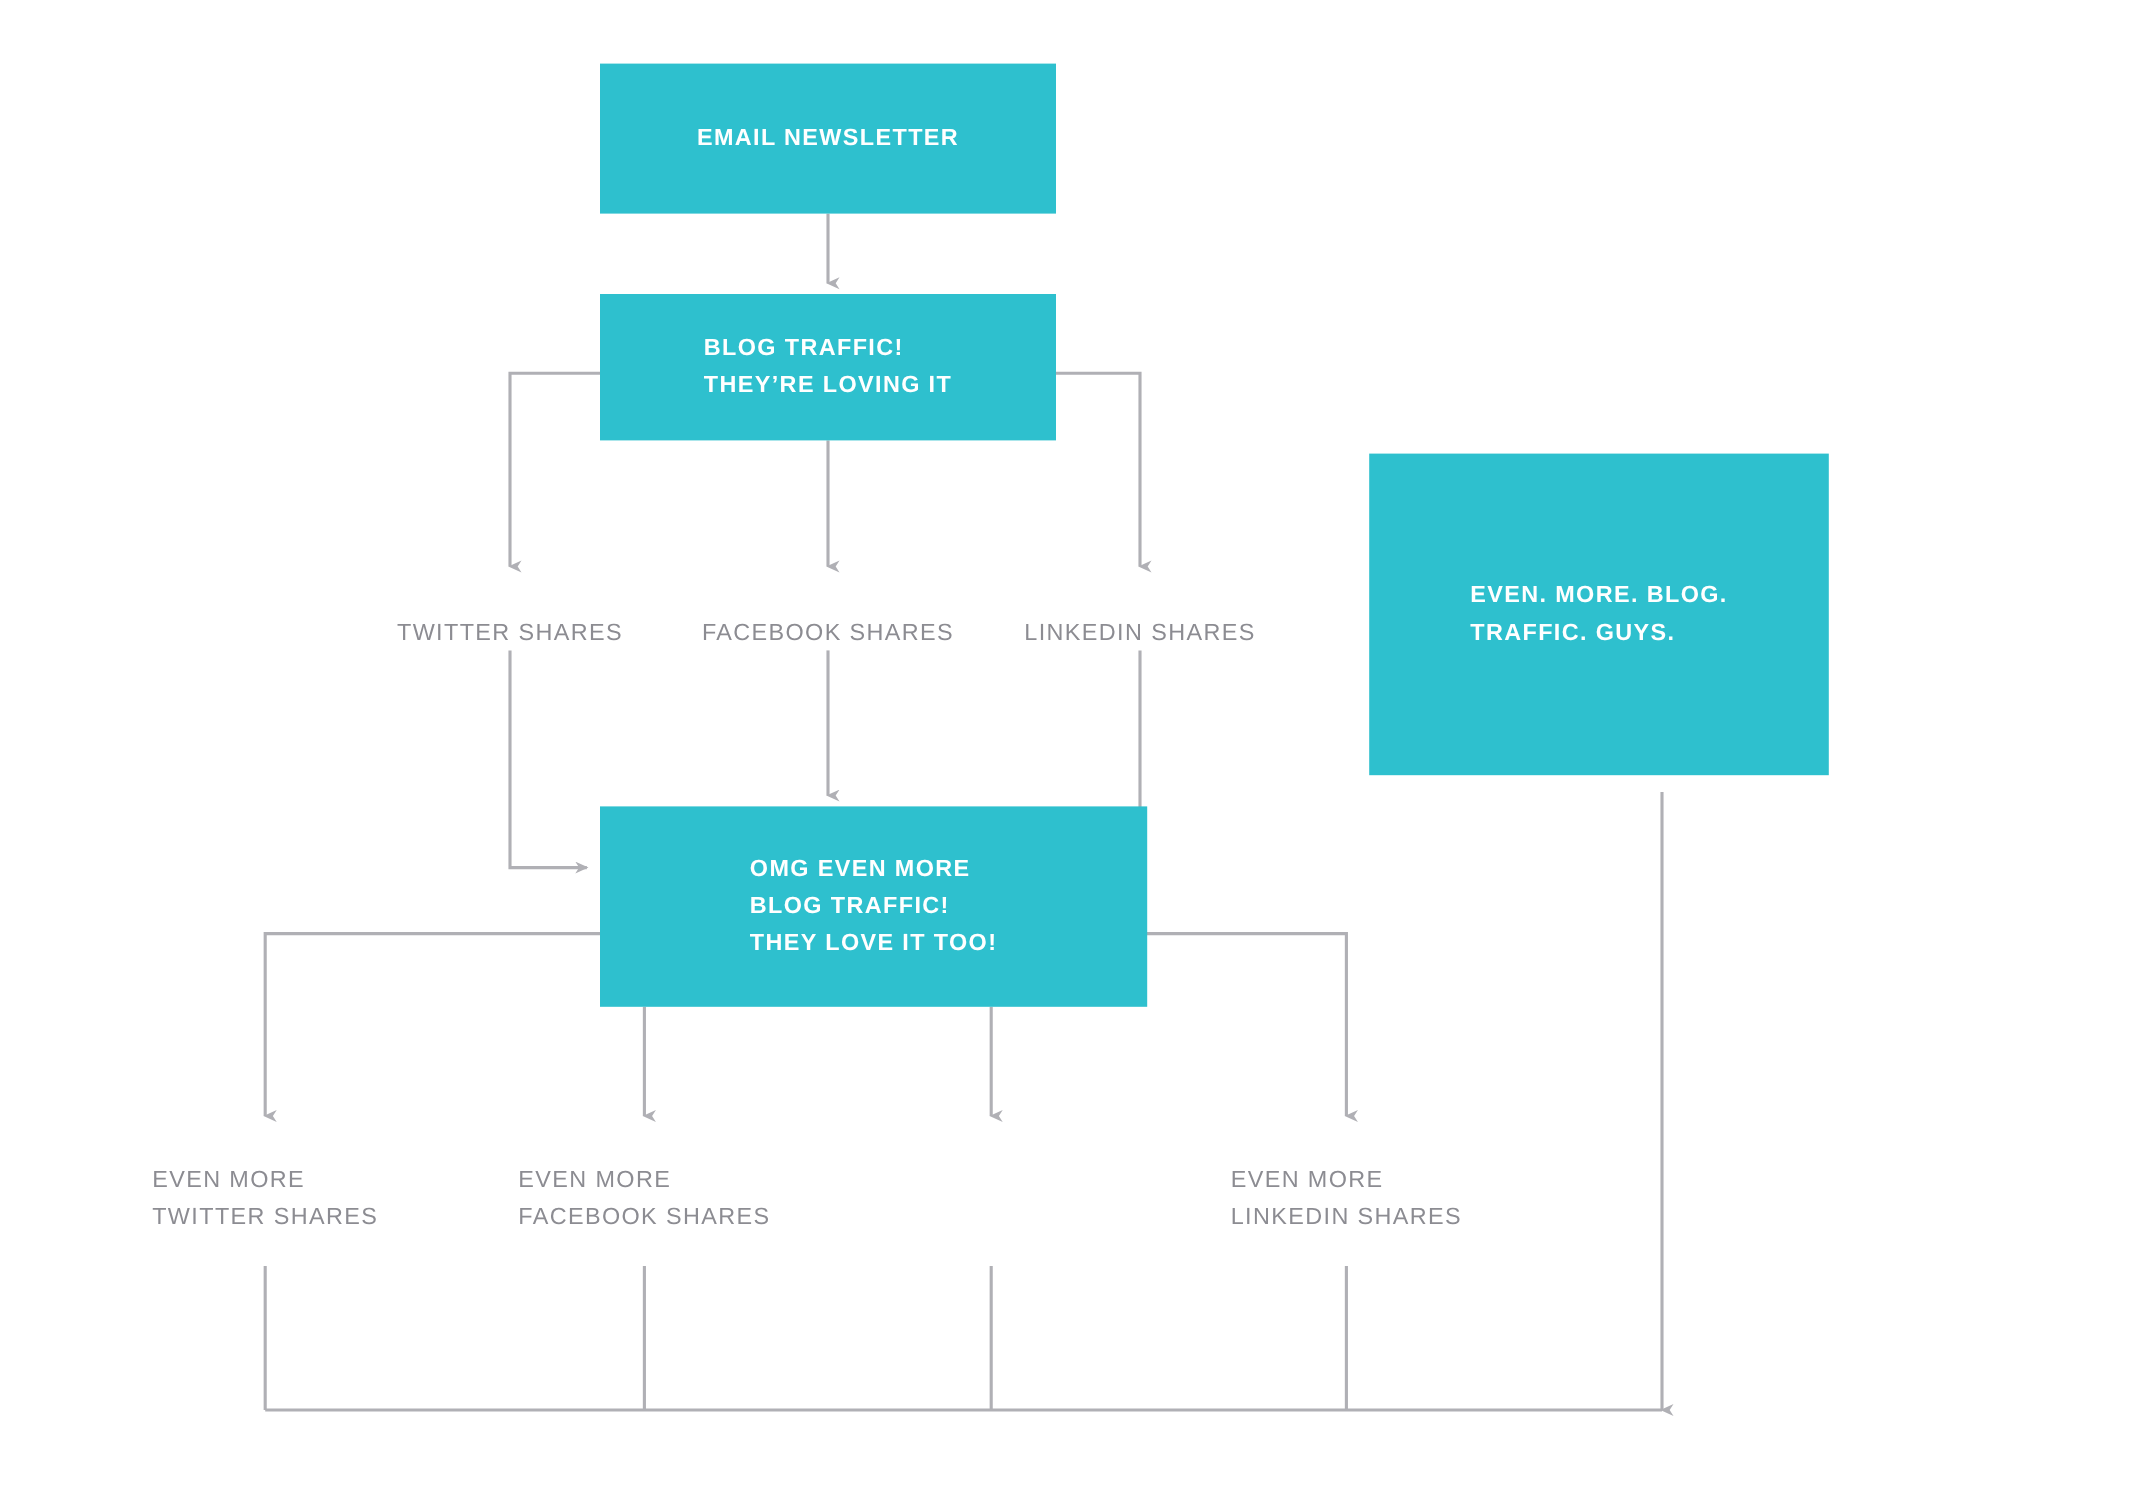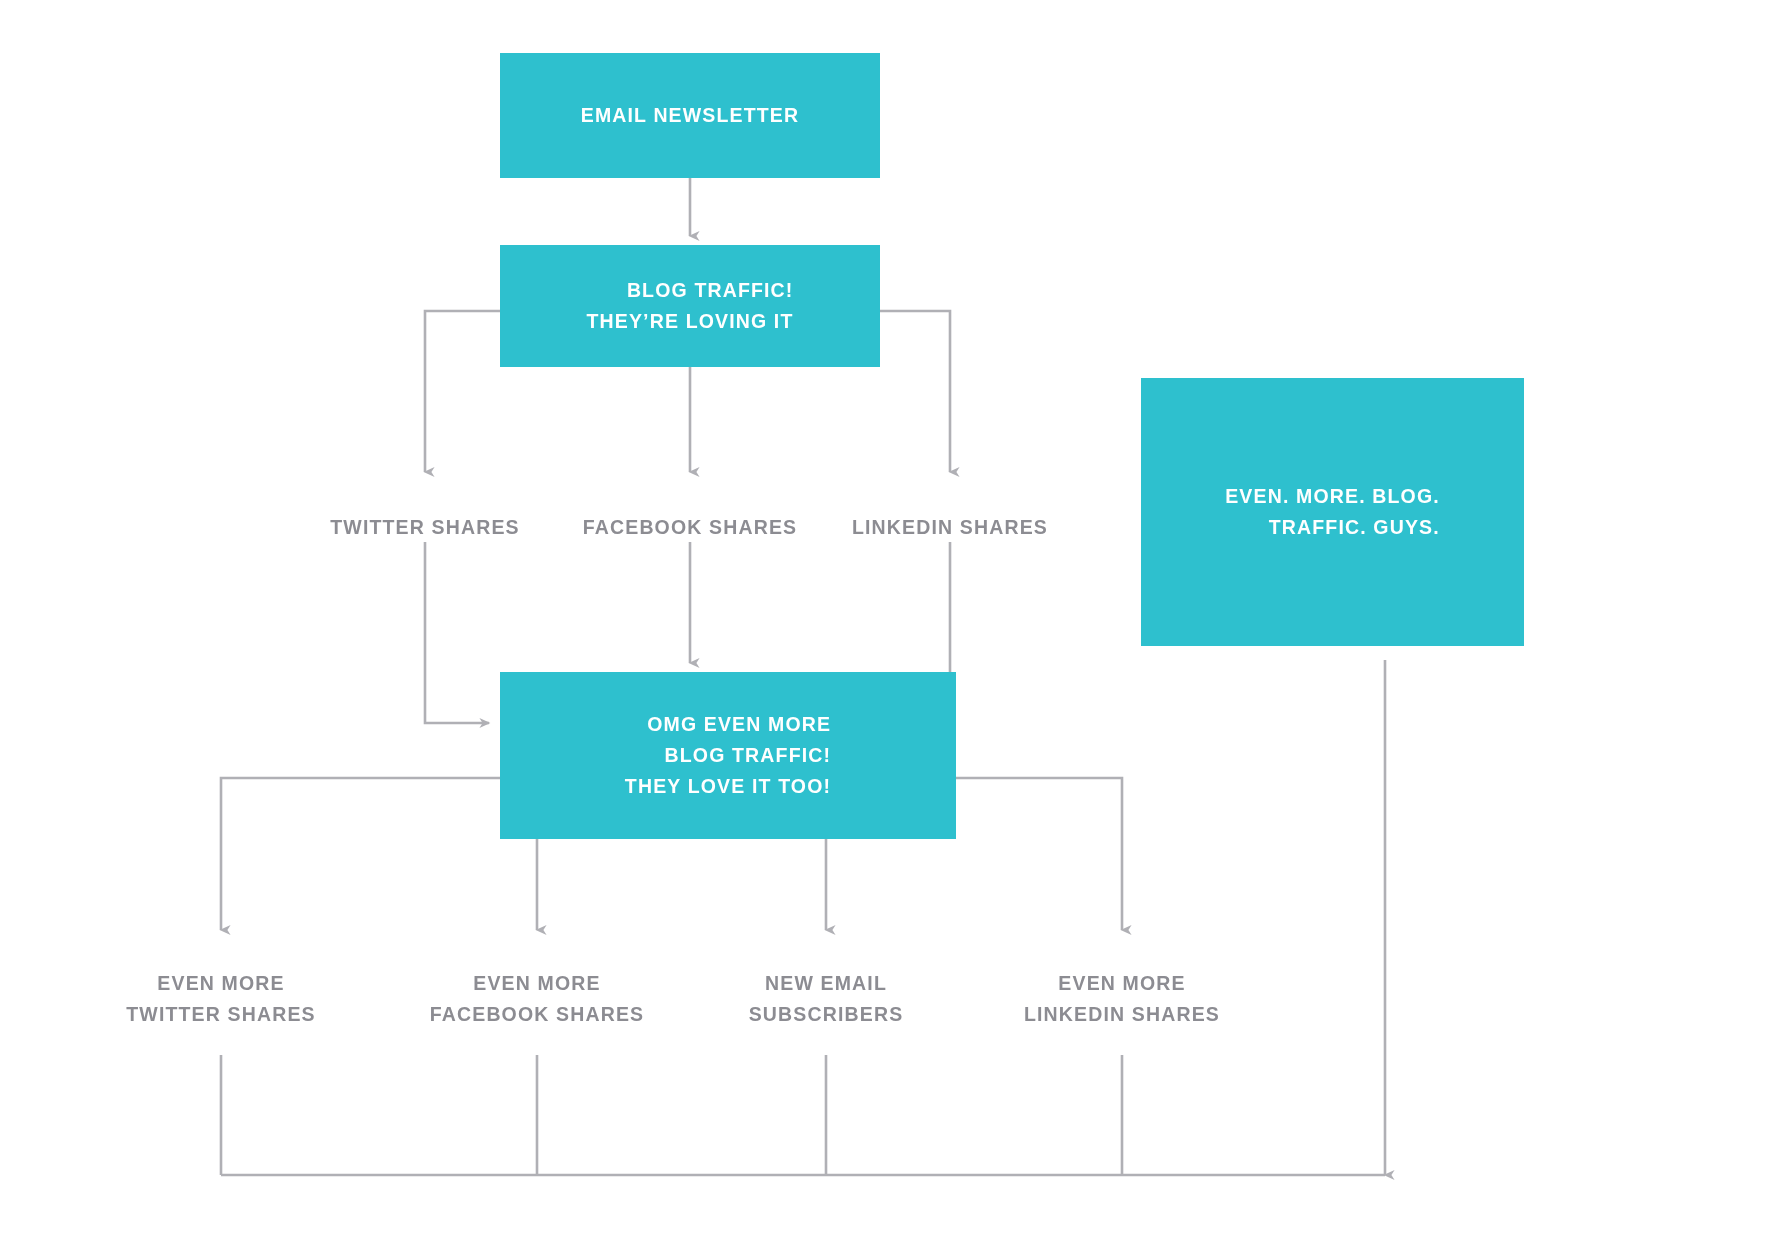--- a/index.html
+++ b/index.html
@@ -26,42 +26,42 @@
     width: 1780px;
     height: 1248px;
     display: block;
   }
   .node-box {
     position: absolute;
     background: #2ec0ce;
     display: flex;
     align-items: center;
     justify-content: center;
-    text-align: right;
+    text-align: left;
     box-sizing: border-box;
   }
   .node-box .node-text {
     color: #ffffff;
     font-weight: bold;
     font-size: 19.5px;
     letter-spacing: 1.15px;
     line-height: 1.58;
     text-transform: uppercase;
     white-space: pre-line;
     user-select: none;
   }
   .leaf-label {
     position: absolute;
     color: #8c8c92;
-    font-weight: bold;
+    font-weight: normal;
     font-size: 19.5px;
     letter-spacing: 1.15px;
     line-height: 1.58;
     text-transform: uppercase;
-    text-align: center;
+    text-align: left;
     white-space: pre-line;
     user-select: none;
   }
   .leaf-label.two-line {
     transform: translate(-50%, 0);
   }
   .leaf-label.one-line {
     transform: translate(-50%, 0);
   }
 </style>
@@ -138,19 +138,17 @@
   <div class="leaf-label one-line" style="left:690px; top:512px;"><span>FACEBOOK SHARES</span></div>
 
   <div class="leaf-label one-line" style="left:950px; top:512px;"><span>LINKEDIN SHARES</span></div>
 
   <div class="leaf-label two-line" style="left:221px; top:968px;"><span>EVEN MORE
 TWITTER SHARES</span></div>
 
   <div class="leaf-label two-line" style="left:537px; top:968px;"><span>EVEN MORE
 FACEBOOK SHARES</span></div>
 
-  <div class="leaf-label two-line" style="left:826px; top:968px;"><span>NEW EMAIL
-SUBSCRIBERS</span></div>
 
   <div class="leaf-label two-line" style="left:1122px; top:968px;"><span>EVEN MORE
 LINKEDIN SHARES</span></div>
 
 </div>
 
 </body></html>

